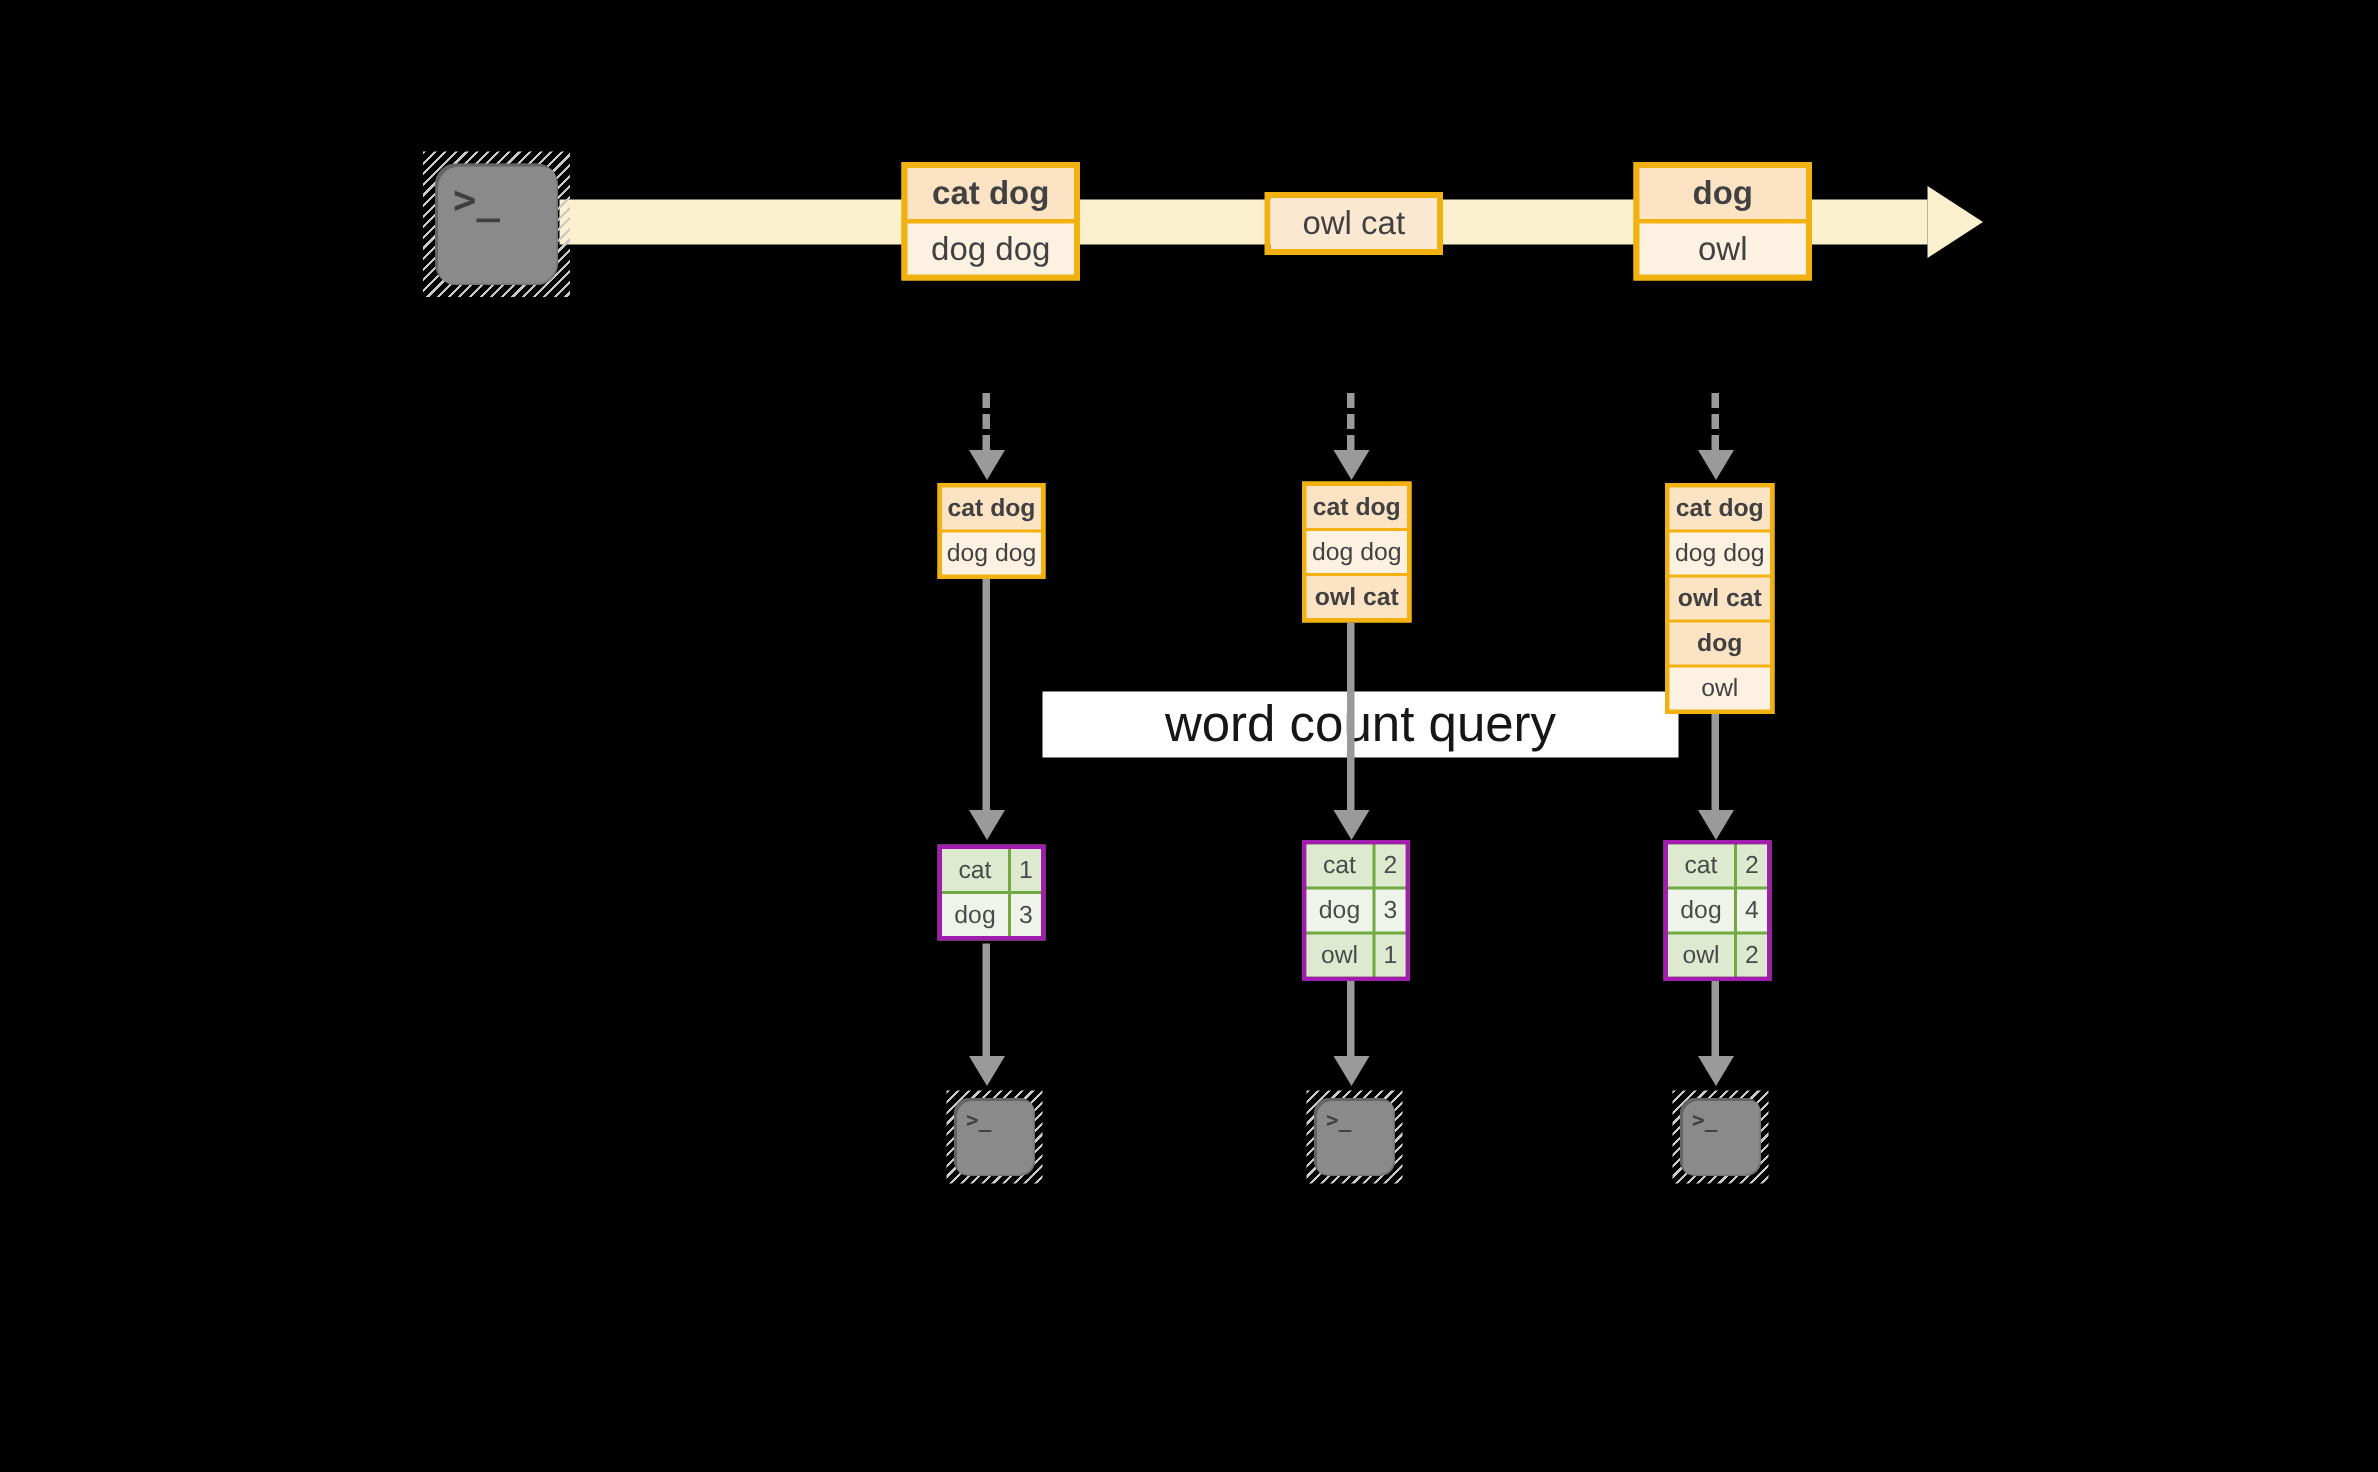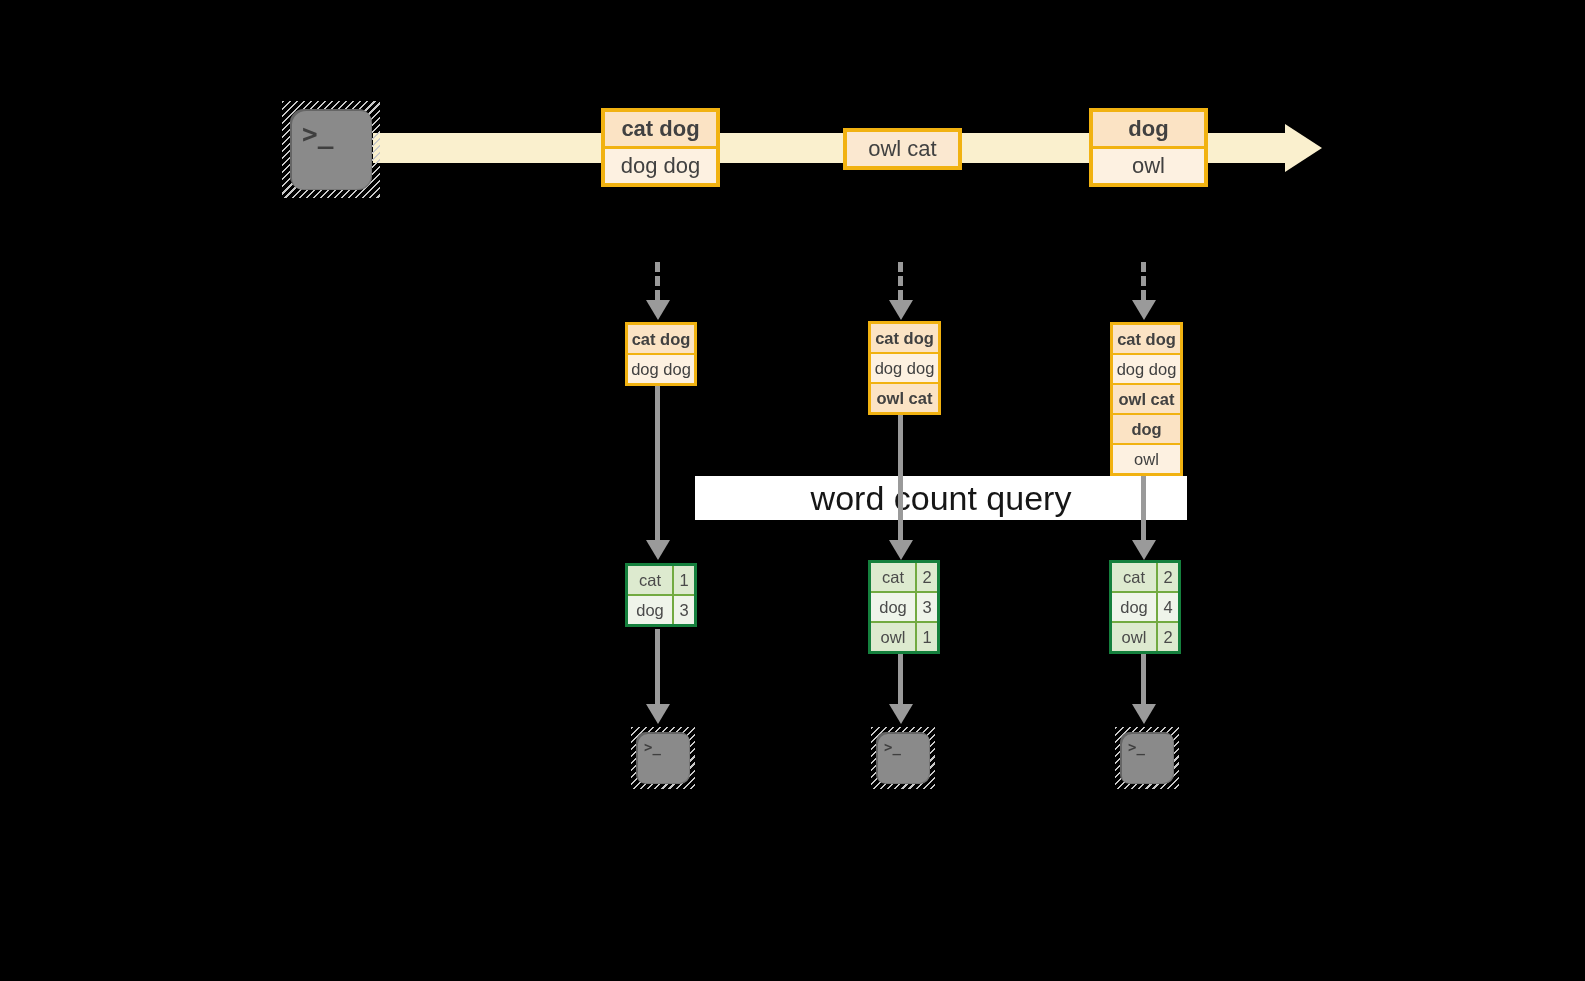--- a/index.html
+++ b/index.html
@@ -22,21 +22,21 @@
   .obox{background:#F1B211;border:4px solid #F1B211;display:grid;gap:3px;box-sizing:border-box;}
   .sbox{background:#F1B211;border:3px solid #F1B211;display:grid;gap:2px;box-sizing:border-box;}
   .orow{display:flex;align-items:center;justify-content:center;color:#414141;}
   .obox .orow{height:34px;font-size:22px;}
   .sbox .orow{height:28px;font-size:16.5px;}
   .tone-d{background:#FBE3C4;font-weight:bold;}
   .tone-l{background:#FDF1E1;}
   .tone-m{background:#FBE8D0;}
 
   
-  .gtable{background:#72AA41;border:3px solid #15803d;display:grid;grid-template-columns:44px 20px;
+  .gtable{background:#72AA41;border:3px solid #a21caf;display:grid;grid-template-columns:44px 20px;
           gap:2px;box-sizing:border-box;}
   .gcell{height:28px;display:flex;align-items:center;justify-content:center;
          font-size:16.5px;color:#4A4A4A;}
   .g-d{background:#DDEACF;}
   .g-l{background:#EFF4EA;}
 
   
   .vline{width:0;border-left:5px solid #9A9A9A;}
   .vline-dash{width:0;border-left:5px dashed #9A9A9A;}
   .ahead{width:0;height:0;border-left:12px solid transparent;border-right:12px solid transparent;
@@ -72,21 +72,21 @@
     <div class="orow tone-l">owl</div>
   </div>
 
   <div class="abs vline-dash" style="left:655px;top:262px;height:38px;"></div>
   <div class="abs ahead" style="left:646px;top:300px;"></div>
   <div class="abs vline-dash" style="left:898px;top:262px;height:38px;"></div>
   <div class="abs ahead" style="left:889px;top:300px;"></div>
   <div class="abs vline-dash" style="left:1141px;top:262px;height:38px;"></div>
   <div class="abs ahead" style="left:1132px;top:300px;"></div>
 
-  <div class="abs banner" style="left:695px;top:476px;width:492px;height:44px;">word count query</div>
+  <div class="abs banner" style="left:695px;top:461px;width:424px;height:44px;">word count query</div>
 
   <div class="abs sbox" style="left:625px;top:322px;width:72px;">
     <div class="orow tone-d">cat dog</div>
     <div class="orow tone-l">dog dog</div>
   </div>
   <div class="abs sbox" style="left:868px;top:321px;width:73px;">
     <div class="orow tone-d">cat dog</div>
     <div class="orow tone-l">dog dog</div>
     <div class="orow tone-d">owl cat</div>
   </div>

